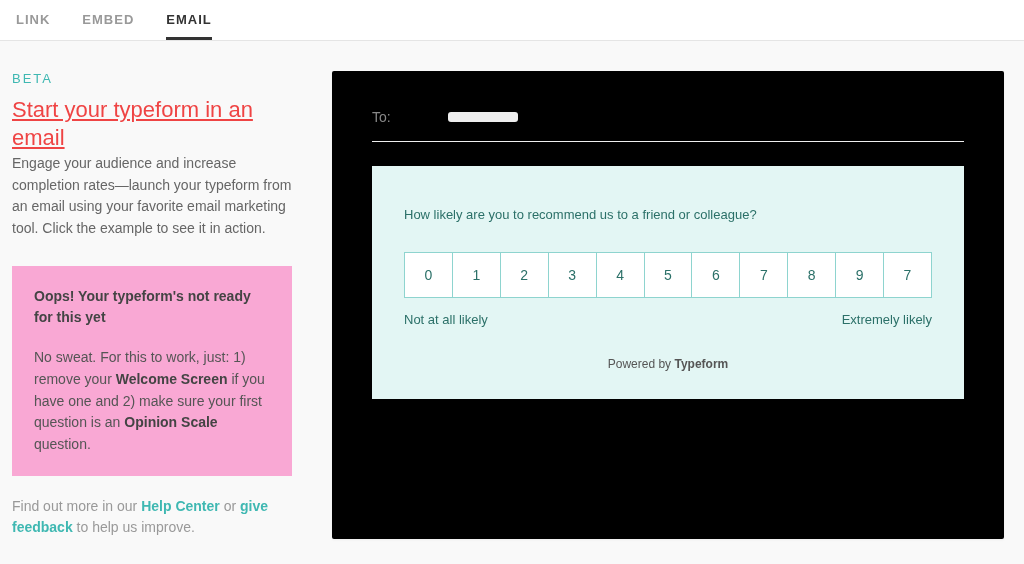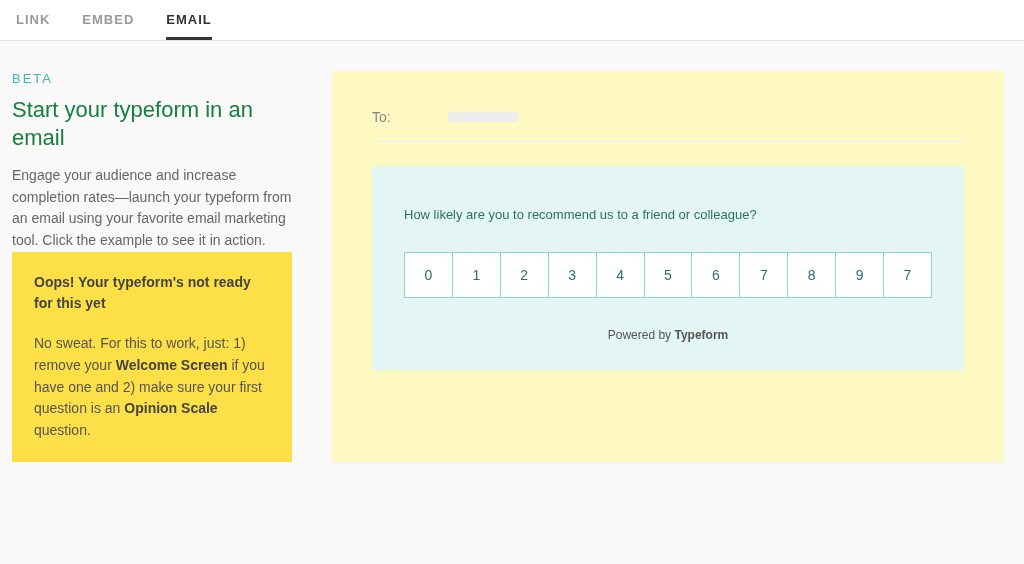--- a/index.html
+++ b/index.html
@@ -6,31 +6,31 @@
     body { font-family: -apple-system, BlinkMacSystemFont, "Segoe UI", Helvetica, Arial, sans-serif; background: #f9f9f9; color: #333; }
     
     .tabs { display: flex; gap: 32px; padding: 12px 16px 0 16px; border-bottom: 1px solid #e5e5e5; background: #fff; }
     .tab { font-size: 13px; letter-spacing: 1px; font-weight: 600; color: #999; padding-bottom: 10px; cursor: pointer; }
     .tab.active { color: #333; border-bottom: 3px solid #333; }
     
     .content { display: flex; gap: 40px; padding: 30px 20px 30px 12px; }
     
     .left { width: 280px; flex-shrink: 0; }
     .beta { color: #3fb8b2; font-size: 13px; letter-spacing: 2px; font-weight: 400; margin-bottom: 10px; }
-    .heading { font-size: 22px; font-weight: 400; color: #15803d; line-height: 1.25; margin-bottom: 14px; }
-    .desc { font-size: 14px; color: #666; line-height: 1.55; }
+    .heading { font-size: 22px; font-weight: 400; color: #ef4444; line-height: 1.25; margin-bottom: 2px; text-decoration: underline; }
+    .desc { font-size: 14px; color: #666; line-height: 1.55; margin-bottom: 26px; }
     
-    .warning { background: #fde047; padding: 20px 22px; font-size: 14px; line-height: 1.55; color: #555; }
+    .warning { background: #f9a8d4; padding: 20px 22px; font-size: 14px; line-height: 1.55; color: #555; }
     .warning-title { font-weight: 600; color: #444; margin-bottom: 18px; display: block; }
     .warning b { font-weight: 700; color: #444; }
     
     .footer-text { font-size: 14px; color: #999; line-height: 1.55; margin-top: 20px; }
     .footer-text a { color: #3fb8b2; text-decoration: none; font-weight: 600; cursor: pointer; }
     
-    .right { flex: 1; background: #fef9c3; border-radius: 2px; padding: 30px 40px; box-shadow: 0 1px 3px rgba(0,0,0,0.05); }
+    .right { flex: 1; background: #000000; border-radius: 2px; padding: 30px 40px; box-shadow: 0 1px 3px rgba(0,0,0,0.05); }
     
     .field-row { display: flex; align-items: center; gap: 16px; padding: 8px 0; }
     .field-label { font-size: 14px; color: #888; width: 60px; }
     .placeholder-bar { background: #eee; border-radius: 3px; height: 10px; }
     .ph-to { width: 70px; }
     .ph-subj { width: 120px; }
     .divider { border: none; border-top: 1px solid #eee; margin: 8px 0 24px 0; }
     
     .question-card { background: #e3f6f4; padding: 40px 32px 28px 32px; }
     .question-text { font-size: 13px; color: #2b7068; line-height: 1.4; margin-bottom: 28px; }
@@ -59,20 +59,23 @@
     <h1 class="heading">Start your typeform in an email</h1>
     <p class="desc">Engage your audience and increase completion rates—launch your typeform from an email using your favorite email marketing tool. Click the example to see it in action.</p>
 
     <div class="warning">
       <span class="warning-title">Oops! Your typeform's not ready for this yet</span>
       <p>
         <span>No sweat. For this to work, just: 1) remove your </span><b>Welcome Screen</b><span> if you have one and 2) make sure your first question is an </span><b>Opinion Scale</b><span> question.</span>
       </p>
     </div>
 
+    <p class="footer-text">
+      <span>Find out more in our </span><a>Help Center</a><span> or </span><a>give feedback</a><span> to help us improve.</span>
+    </p>
   </div>
 
   <div class="right">
     <div class="field-row">
       <span class="field-label">To:</span>
       <span class="placeholder-bar ph-to"></span>
     </div>
     <hr class="divider">
 
     <div class="question-card">
@@ -85,19 +88,23 @@
         <div class="scale-cell">3</div>
         <div class="scale-cell">4</div>
         <div class="scale-cell">5</div>
         <div class="scale-cell">6</div>
         <div class="scale-cell">7</div>
         <div class="scale-cell">8</div>
         <div class="scale-cell">9</div>
         <div class="scale-cell">7</div>
       </div>
 
+      <div class="scale-labels">
+        <span>Not at all likely</span>
+        <span>Extremely likely</span>
+      </div>
 
       <div class="powered">
         <span>Powered by </span><b>Typeform</b>
       </div>
     </div>
   </div>
 </div>
 
 </body></html>

